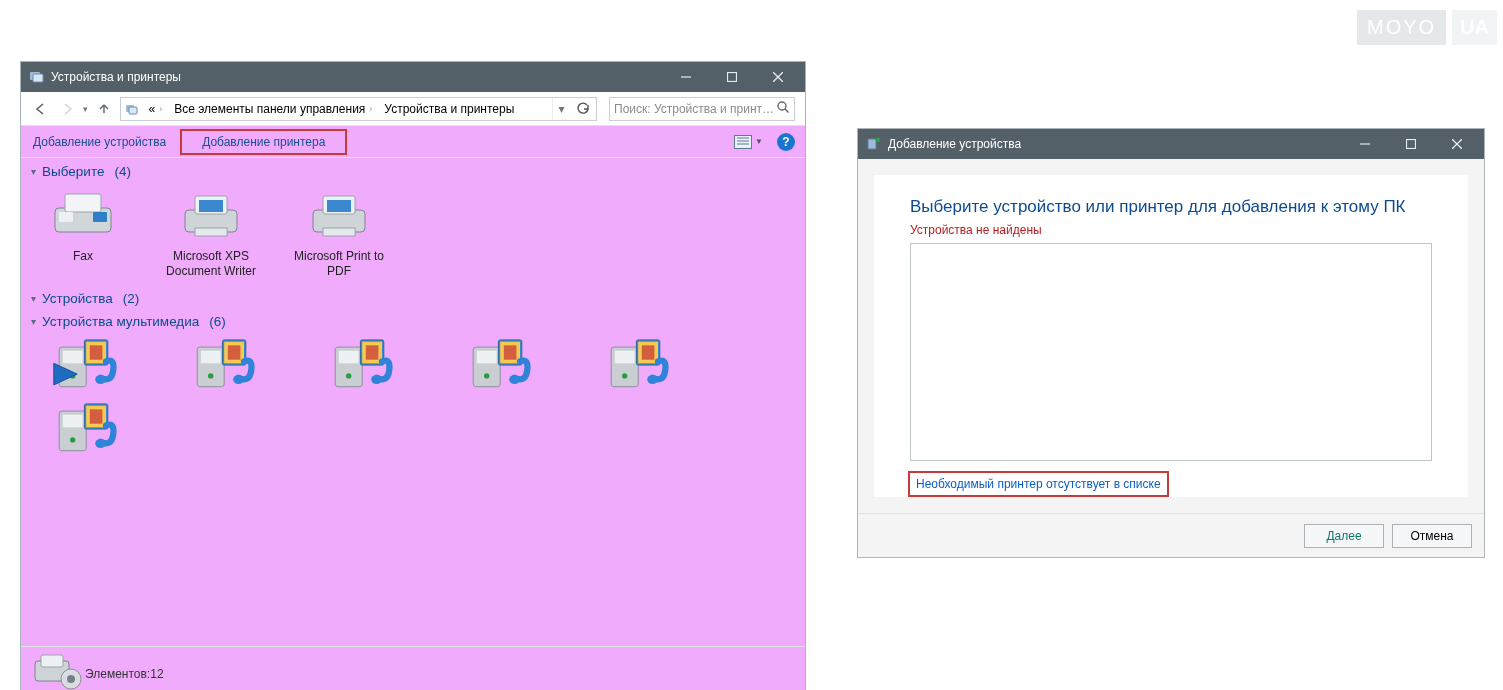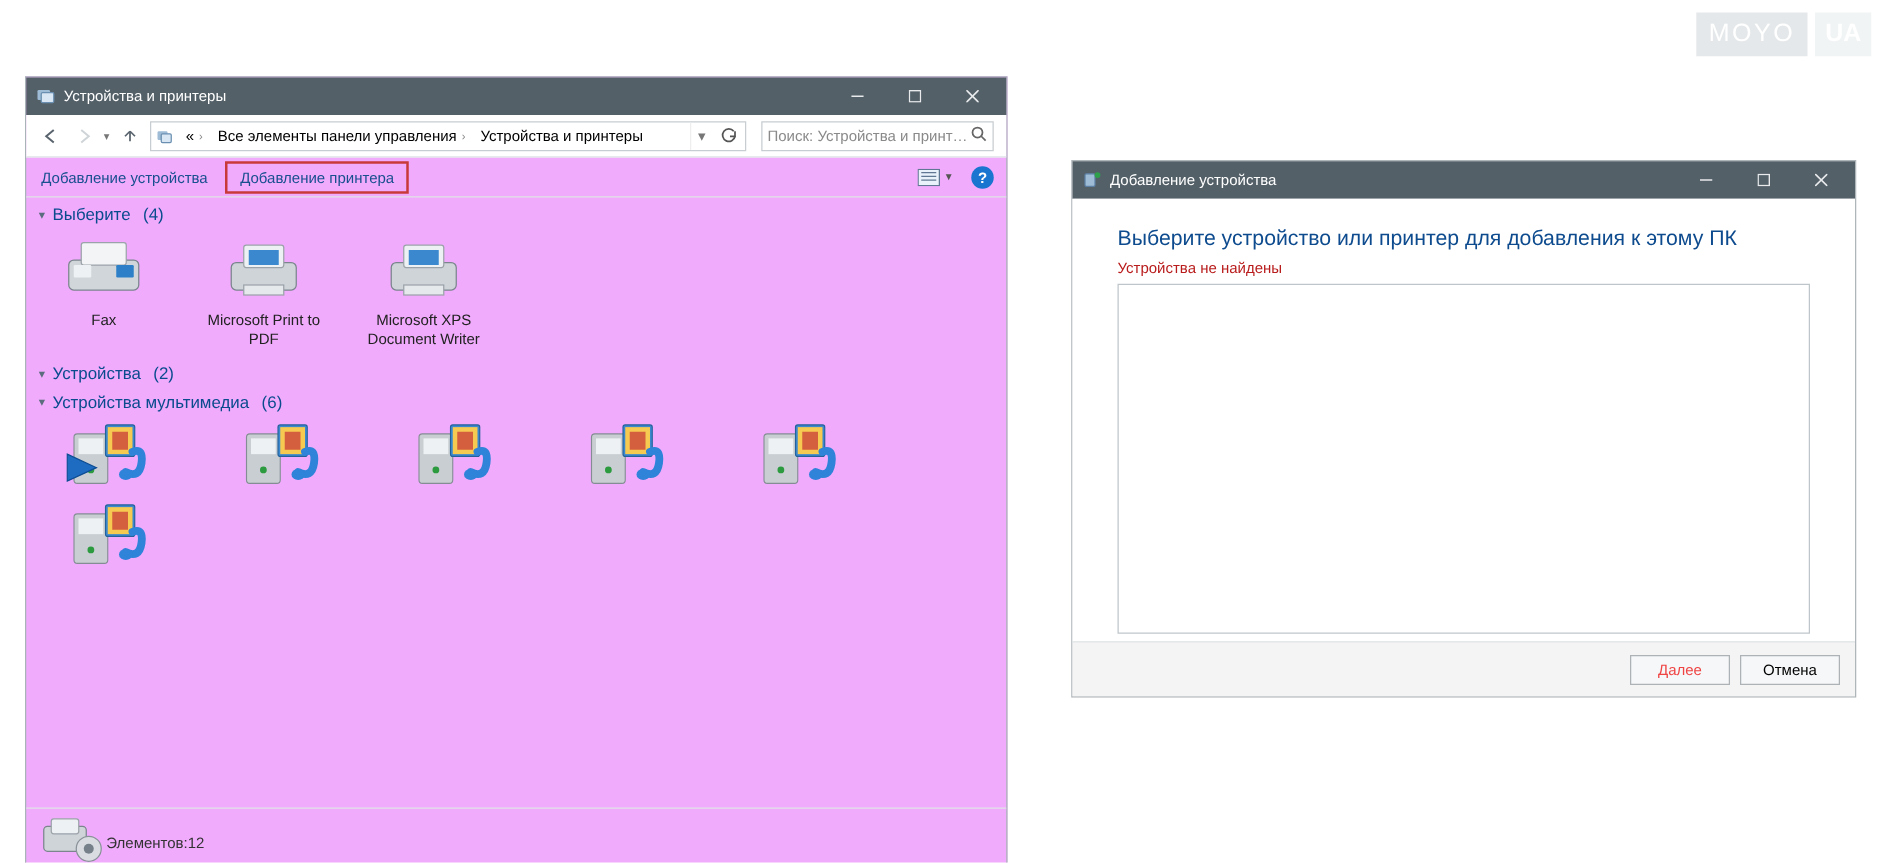--- a/index.html
+++ b/index.html
@@ -29,50 +29,50 @@
   .addrbox .seg .chev { color:#888; font-size:9px; }
   .addrbox .spacer { flex:1; }
   .addrbox .dd { width: 18px; display:flex; align-items:center; justify-content:center; color:#777; border-left:1px solid #eee; height:100%; }
   .addrbox .refresh { width: 26px; display:flex; align-items:center; justify-content:center; color:#555; }
   .searchbox { width: 186px; height: 24px; border:1px solid #c7cdd1; display:flex; align-items:center; padding:0 4px; margin-left:6px; }
   .searchbox .placeholder { color:#8a8a8a; flex:1; white-space: nowrap; overflow:hidden; text-overflow: ellipsis; }
   .searchbox .sicon { color:#666; }
 
   .cmdbar { height: 32px; display:flex; align-items:center; padding: 0 10px; gap: 14px; border-bottom:1px solid #dfe3e6; color:#184f8f; font-size:12px; }
   .cmdbar .cmd { color:#184f8f; padding: 2px 2px; }
-  .cmdbar .cmd.highl { outline:2px solid #c83a3a; padding: 4px 10px; }
+  .cmdbar .cmd.highl { outline:2px solid #c83a3a; padding: 4px 20px; }
   .cmdbar .fill { flex:1; }
   .cmdbar .viewbtn { display:flex; align-items:center; gap:3px; color:#333; }
   .cmdbar .viewbtn svg { display:block; }
   .cmdbar .helpbtn { width:18px; height:18px; border-radius:50%; background:#1a75d0; color:#fff; display:flex; align-items:center; justify-content:center; font-weight:700; font-size:12px; }
 
   .content { flex:1; overflow:hidden; padding: 0 0 0 8px; }
   .grouphdr { display:flex; align-items:center; gap:6px; color:#0a4b8e; font-size:13.5px; padding: 6px 2px 2px 2px; }
   .grouphdr .chev { color:#5a6c7e; font-size:10px; }
   .grid { display:flex; flex-wrap:wrap; gap: 0 24px; padding: 4px 2px 6px 2px; }
   .item { width: 104px; display:flex; flex-direction:column; align-items:center; text-align:center; font-size:12px; color:#222; }
   .item .thumb { width:72px; height:62px; display:flex; align-items:center; justify-content:center; }
   .item .label { margin-top: 2px; line-height: 1.25; word-break: break-word; }
   .blurlabel { width: 80px; height: 14px; background: repeating-linear-gradient(90deg,#d7dbde 0 4px,#e9eced 4px 8px); filter: blur(1.6px); border-radius:2px; opacity:0.6; }
 
   .statusbar { height: 54px; border-top:1px solid #dfe3e6; display:flex; align-items:center; padding: 0 10px; gap:0; font-size:12px; color:#333; }
 
   
   .dlg { position:absolute; top:128px; left:857px; width:628px; height:430px; border:1px solid #aeb6ba; display:flex; flex-direction:column; background:#f4f4f4; }
   .dlg .titlebar { background:#546068; }
-  .dlg .dlgbody { flex:1; background:#fff; margin:0; padding: 22px 36px 6px 36px; display:flex; flex-direction:column; }
+  .dlg .dlgbody { flex:1; background:#fff; margin:16px; padding: 22px 36px 6px 36px; display:flex; flex-direction:column; }
   .dlg h2 { font-weight: 400; color:#0d4b8e; font-size:17px; margin-bottom: 6px; }
   .dlg .sub { color:#b91c1c; font-size:12px; margin-bottom: 6px; }
   .dlg .listbox { flex:1; border:1px solid #bfc6ca; background:#fff; min-height: 180px; }
   .dlg .linkrow { padding-top: 16px; }
   .dlg .linkrow a { color:#0b5ec8; text-decoration: none; font-size:12px; }
   .dlg .linkrow.hl a { outline:2px solid #c83a3a; padding: 4px 6px; }
   .dlg .btnrow { height: 44px; display:flex; align-items:center; justify-content:flex-end; gap:8px; padding: 0 12px; border-top:1px solid #e0e3e5; background:#f4f4f4; }
   .dlg .dbtn { min-width: 80px; height: 24px; border:1px solid #adb2b6; background:#f6f7f8; display:flex; align-items:center; justify-content:center; font-size:12px; }
-  .dlg .dbtn.disabled { color:#ef4444; }
+  .dlg .dbtn.disabled { color:#0f766e; }
 
   
   .ic { display:block; }
 </style>
 </head>
 <body>
 
 <div class="watermark">
   <span class="moyo">MOYO</span>
   <span class="ua">UA</span>
@@ -195,32 +195,32 @@
       </div>
       <div class="item">
         <div class="thumb">
           <svg class="ic" width="68" height="56" viewBox="0 0 68 56">
               <rect x="8" y="22" width="52" height="22" rx="4" fill="#cfd4d8" stroke="#7b858d"></rect>
               <rect x="18" y="8" width="32" height="18" rx="2" fill="#eef1f3" stroke="#9ba3aa"></rect>
               <rect x="22" y="12" width="24" height="12" fill="#3b88cf"></rect>
               <rect x="18" y="40" width="32" height="8" fill="#e6e9ec" stroke="#9ba3aa"></rect>
             </svg>
         </div>
-        <div class="label">Microsoft Print to PDF</div>
+        <div class="label">Microsoft XPS Document Writer</div>
       </div>
       <div class="item">
         <div class="thumb">
           <svg class="ic" width="68" height="56" viewBox="0 0 68 56">
               <rect x="8" y="22" width="52" height="22" rx="4" fill="#cfd4d8" stroke="#7b858d"></rect>
               <rect x="18" y="8" width="32" height="18" rx="2" fill="#eef1f3" stroke="#9ba3aa"></rect>
               <rect x="22" y="12" width="24" height="12" fill="#3b88cf"></rect>
               <rect x="18" y="40" width="32" height="8" fill="#e6e9ec" stroke="#9ba3aa"></rect>
             </svg>
         </div>
-        <div class="label">Microsoft XPS Document Writer</div>
+        <div class="label">Microsoft Print to PDF</div>
       </div>
     </div>
 
     <div class="grouphdr">
       <span class="chev">▾</span>
       <span>Устройства</span>
       <span style="margin-left:4px;">(2)</span>
     </div>
 
     <div class="grouphdr">
@@ -360,18 +360,21 @@
         <svg width="10" height="10">
           <line x1="0" y1="0" x2="10" y2="10" stroke="#e8eaec" stroke-width="1.3"></line>
           <line x1="10" y1="0" x2="0" y2="10" stroke="#e8eaec" stroke-width="1.3"></line>
         </svg>
       </div>
   </div>
   <div class="dlgbody">
     <h2>Выберите устройство или принтер для добавления к этому ПК</h2>
     <div class="sub">Устройства не найдены</div>
     <div class="listbox"></div>
+    <div class="linkrow hl">
+      <a href="#">Необходимый принтер отсутствует в списке</a>
+    </div>
   </div>
   <div class="btnrow">
     <div class="dbtn disabled">Далее</div>
     <div class="dbtn">Отмена</div>
   </div>
 </div>
 
 </body></html>

